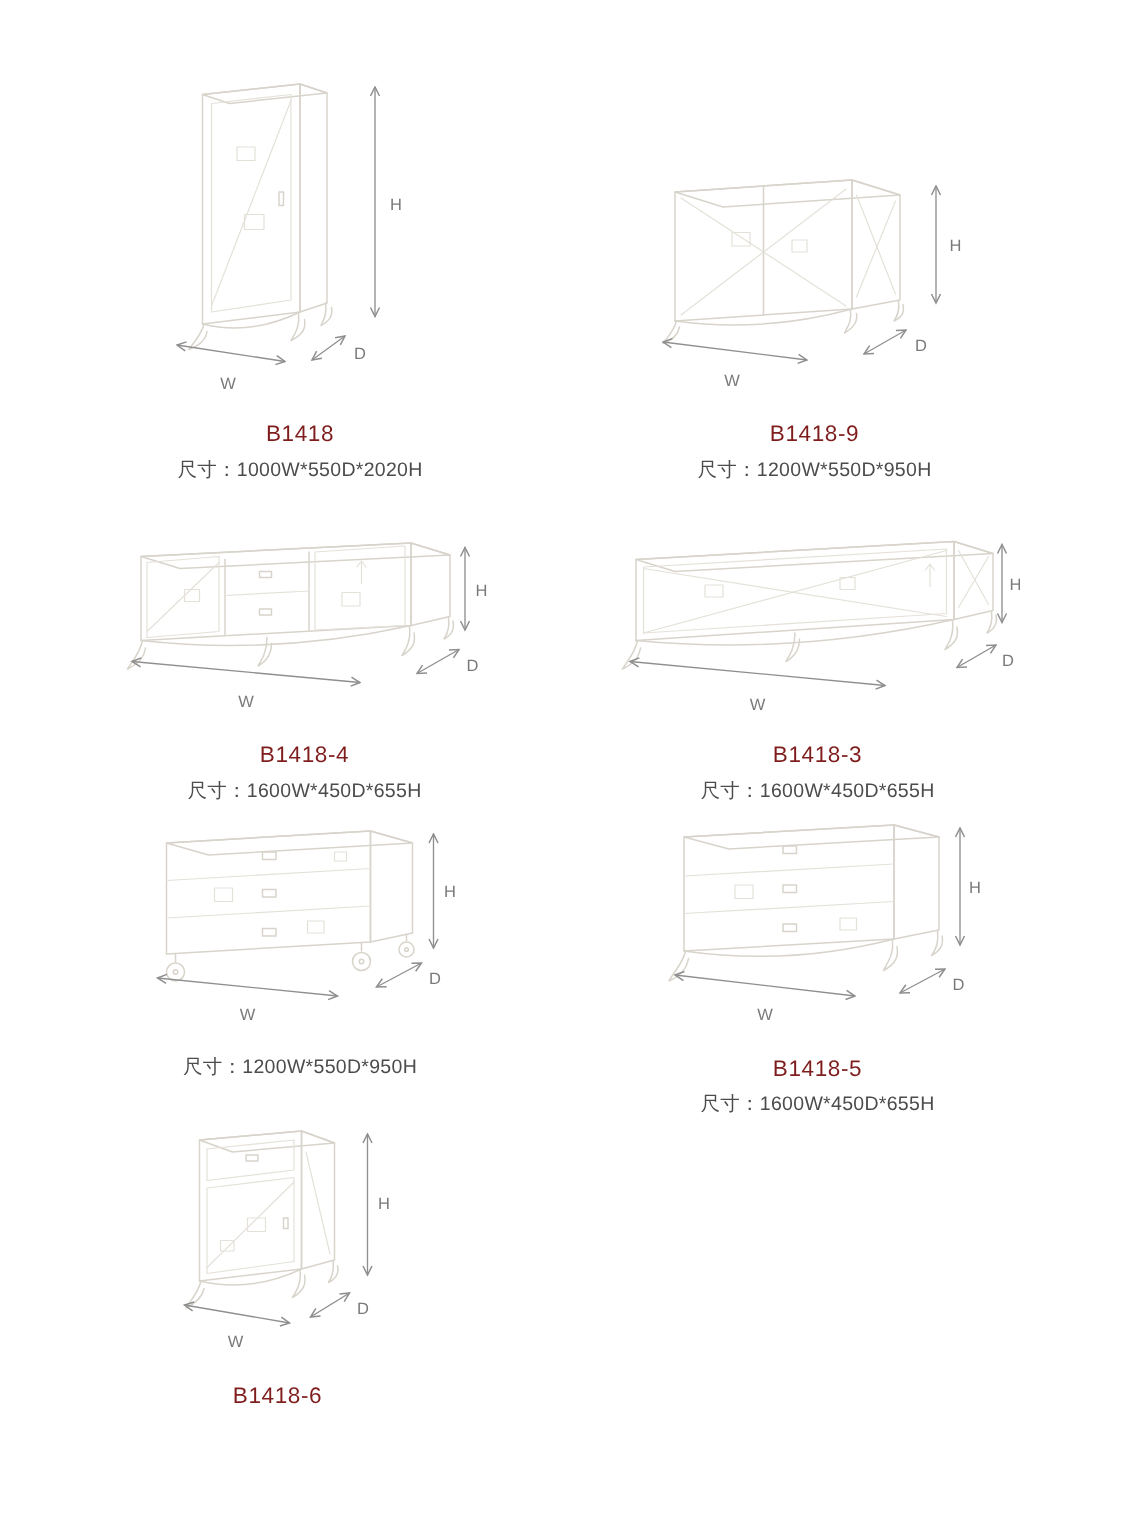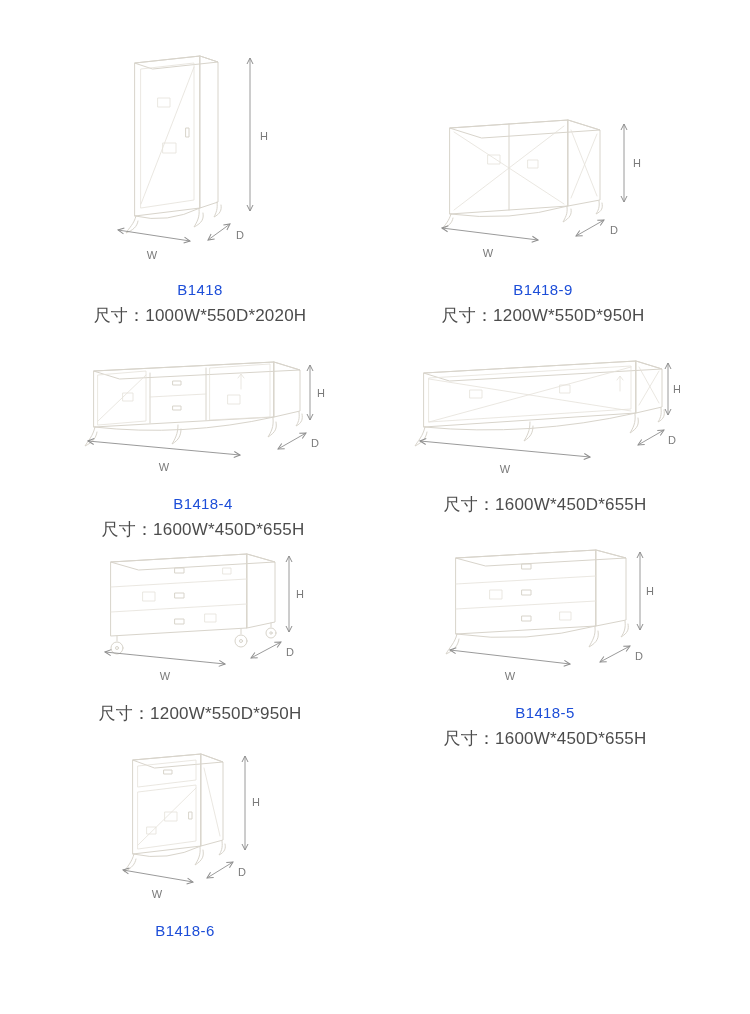--- a/index.html
+++ b/index.html
@@ -1,22 +1,22 @@
 <!DOCTYPE html>
 <html><head>
 <meta charset="utf-8">
 <style>
   * { margin:0; padding:0; box-sizing:border-box; }
   html,body { background:#ffffff; }
   body { font-family:"Liberation Sans", sans-serif; }
   .page { position:relative; width:750px; height:1014px; background:#ffffff; overflow:hidden; margin:0 auto; }
   .product { position:absolute; text-align:center; }
   .product svg { display:block; margin:0 auto; }
-  .model-name { font-size:15px; color:#1d4ed8; letter-spacing:.4px; margin-top:8px; }
-  .size-label { font-size:17px; color:#4c4c4c; letter-spacing:.2px; margin-top:6px; }
+  .model-name { font-size:15px; color:#7f1d1d; letter-spacing:.4px; margin-top:8px; }
+  .size-label { font-size:13px; color:#4c4c4c; letter-spacing:.2px; margin-top:6px; }
   svg text { font-family:"Liberation Sans", sans-serif; font-size:11px; fill:#7a7a7a; }
   .furn  { stroke:#d8d4cb; fill:none; stroke-width:1; stroke-linecap:round; stroke-linejoin:round; }
   .furn-light { stroke:#e4e1d9; fill:none; stroke-width:0.8; stroke-linecap:round; }
   .dim   { stroke:#8f8f8f; fill:none; stroke-width:0.9; }
 </style>
 </head>
 <body>
 
 <div class="page">
 
@@ -160,20 +160,21 @@
       </g>
       <g class="dim">
         <line x1="258" y1="18" x2="258" y2="70" marker-start="url(#ar4)" marker-end="url(#ar4)"></line>
         <line x1="10" y1="96" x2="180" y2="112" marker-start="url(#ar4)" marker-end="url(#ar4)"></line>
         <line x1="228" y1="100" x2="254" y2="85" marker-start="url(#ar4)" marker-end="url(#ar4)"></line>
       </g>
       <text x="263" y="48">H</text>
       <text x="95" y="128" text-anchor="middle">W</text>
       <text x="258" y="99">D</text>
     </svg>
+    <div class="model-name">B1418-3</div>
     <div class="size-label">尺寸：1600W*450D*655H</div>
   </section>
 
   <section class="product" style="left:85px; top:540px; width:230px;">
     <svg width="230" height="156" viewBox="0 0 230 156">
       <defs>
         <marker id="ar5" viewBox="0 0 8 8" markerWidth="8" markerHeight="8" refX="7" refY="4" orient="auto-start-reverse" markerUnits="userSpaceOnUse">
           <path d="M1,1 L7,4 L1,7" fill="none" stroke="#8f8f8f" stroke-width="1"></path>
         </marker>
       </defs>

